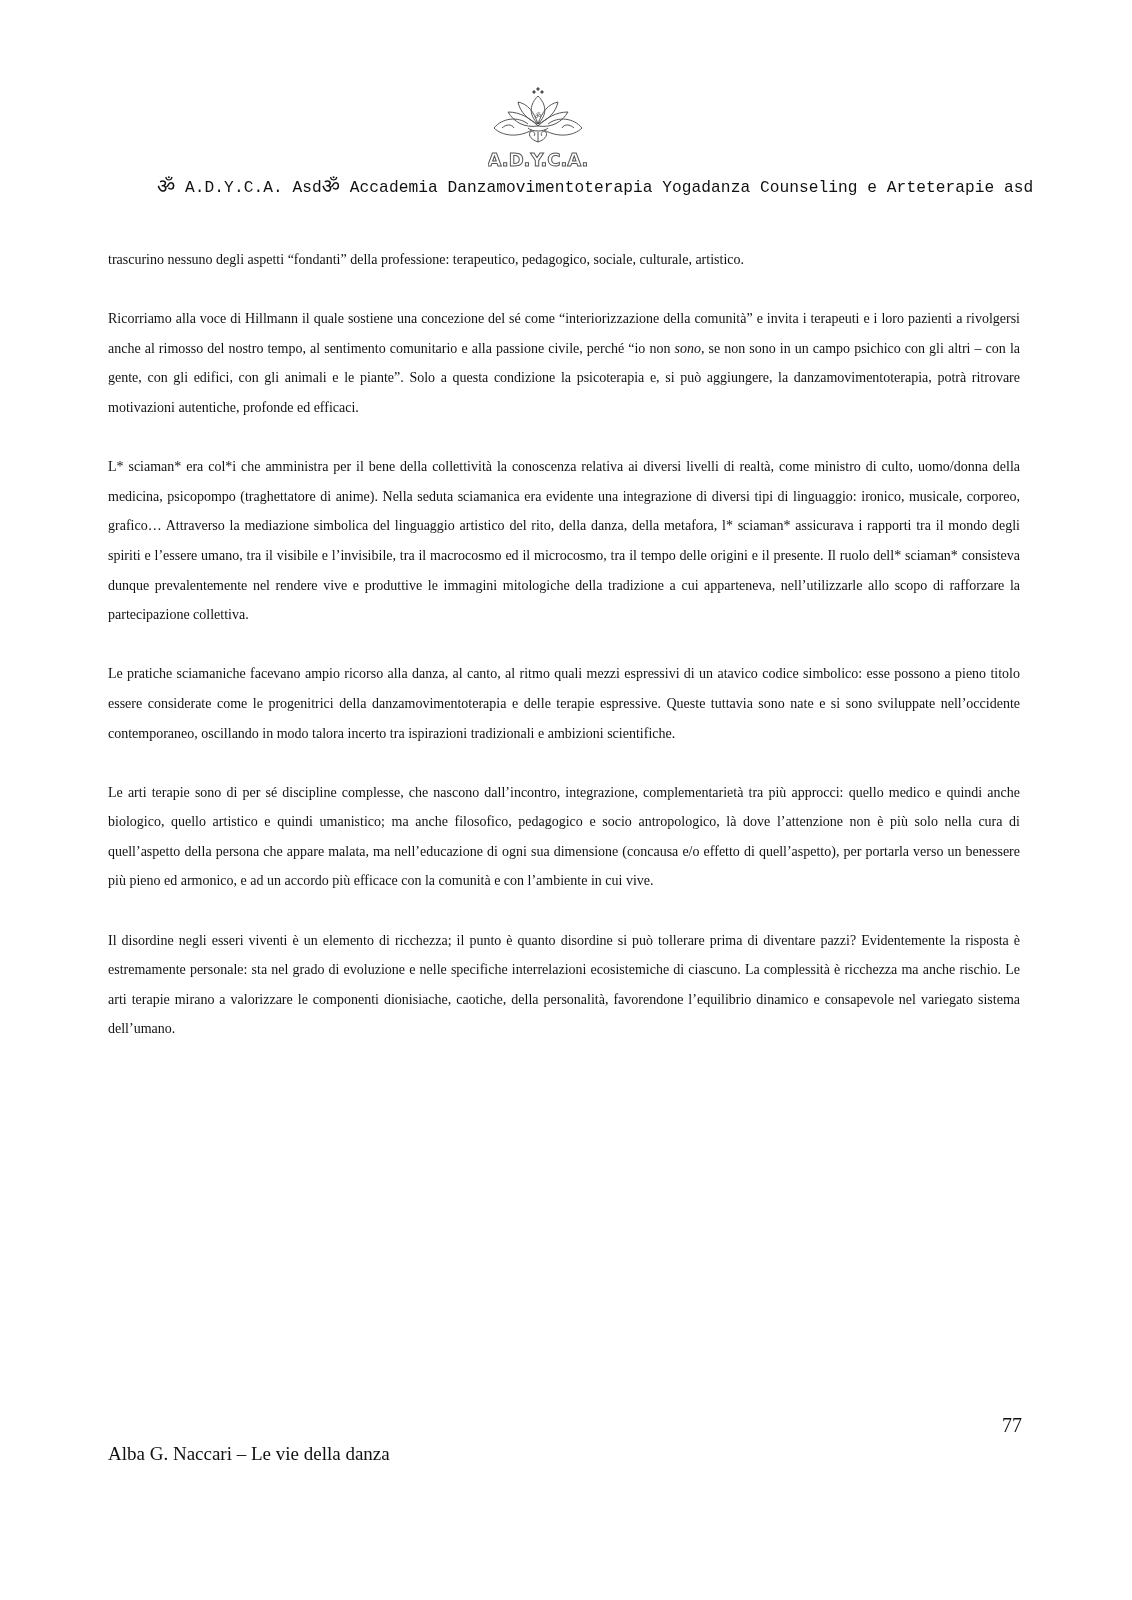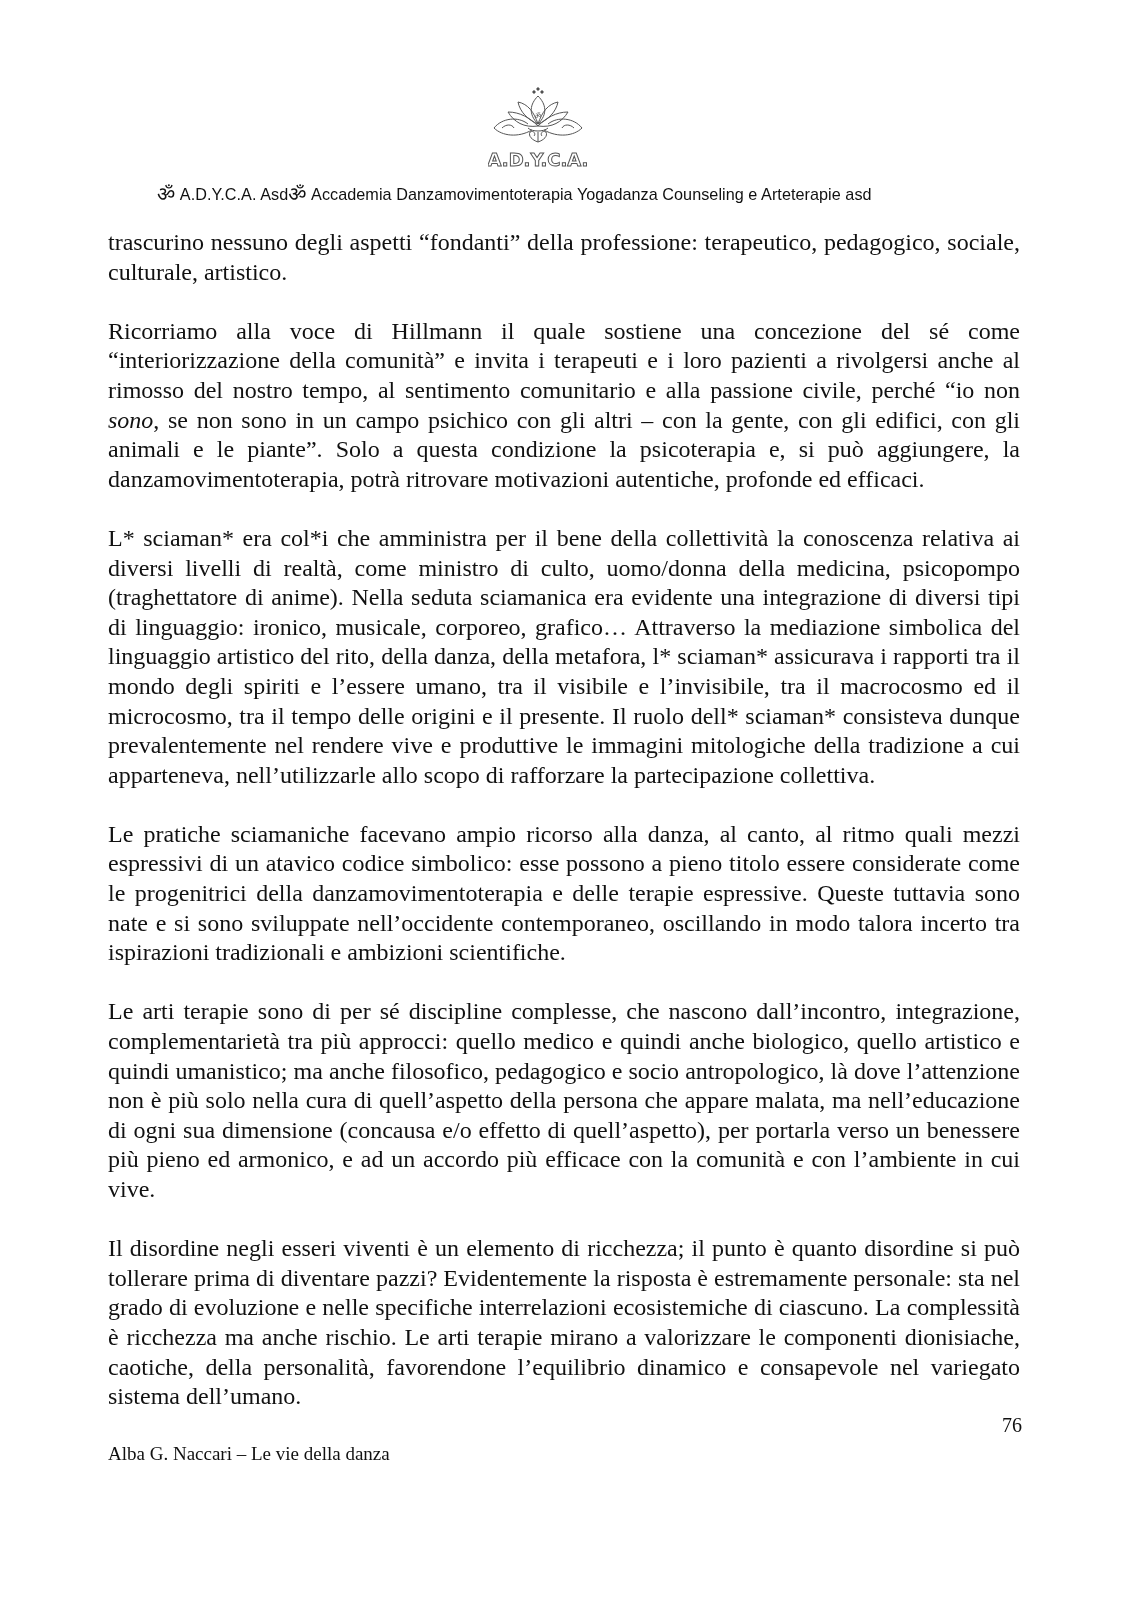--- a/index.html
+++ b/index.html
@@ -5,28 +5,28 @@
     html, body { margin: 0; padding: 0; background: #ffffff; }
     body {
       width: 1132px; height: 1600px; position: relative; overflow: hidden;
       color: #111111;
       font-family: "Liberation Serif", "DejaVu Serif", serif;
     }
     .logo {
       position: absolute; left: 488px; top: 86px; width: 100px; height: 86px;
     }
     .header-line {
-      position: absolute; left: 157px; top: 180px; width: 830px;
-      font-family: Liberation Sans, sans-serif;
+      position: absolute; left: 157px; top: 172px; width: 830px;
+      font-family: Liberation Mono, monospace;
       font-size: 16.2px; color: #111; white-space: nowrap; letter-spacing: 0.05px;
     }
     .om { font-size: 20px; vertical-align: -1px; }
     .content {
-      position: absolute; left: 108px; top: 228px; width: 912px;
-      font-size: 24px; line-height: 29.6px; text-align: justify;
+      position: absolute; left: 108px; top: 245px; width: 912px;
+      font-size: 14px; line-height: 29.6px; text-align: justify;
       font-stretch: condensed;
     }
     .content p { margin: 0 0 29.6px 0; }
     .content .first { margin-bottom: 29.6px; }
     .page-number {
       position: absolute; right: 110px; top: 1414px;
       font-size: 20px;
     }
     .footer {
       position: absolute; left: 108px; top: 1443px;
@@ -67,14 +67,14 @@
 
 <div class="content">
   <p class="first">trascurino nessuno degli aspetti “fondanti” della professione: terapeutico, pedagogico, sociale, culturale, artistico.</p>
   <p><span>Ricorriamo alla voce di Hillmann il quale sostiene una concezione del sé come “interiorizzazione della comunità” e invita i terapeuti e i loro pazienti a rivolgersi anche al rimosso del nostro tempo, al sentimento comunitario e alla passione civile, perché “io non </span><i>sono</i><span>, se non sono in un campo psichico con gli altri – con la gente, con gli edifici, con gli animali e le piante”. Solo a questa condizione la psicoterapia e, si può aggiungere, la danzamovimentoterapia, potrà ritrovare motivazioni autentiche, profonde ed efficaci.</span></p>
   <p>L* sciaman* era col*i che amministra per il bene della collettività la conoscenza relativa ai diversi livelli di realtà, come ministro di culto, uomo/donna della medicina, psicopompo (traghettatore di anime). Nella seduta sciamanica era evidente una integrazione di diversi tipi di linguaggio: ironico, musicale, corporeo, grafico… Attraverso la mediazione simbolica del linguaggio artistico del rito, della danza, della metafora, l* sciaman* assicurava i rapporti tra il mondo degli spiriti e l’essere umano, tra il visibile e l’invisibile, tra il macrocosmo ed il microcosmo, tra il tempo delle origini e il presente. Il ruolo dell* sciaman* consisteva dunque prevalentemente nel rendere vive e produttive le immagini mitologiche della tradizione a cui apparteneva, nell’utilizzarle allo scopo di rafforzare la partecipazione collettiva.</p>
   <p>Le pratiche sciamaniche facevano ampio ricorso alla danza, al canto, al ritmo quali mezzi espressivi di un atavico codice simbolico: esse possono a pieno titolo essere considerate come le progenitrici della danzamovimentoterapia e delle terapie espressive. Queste tuttavia sono nate e si sono sviluppate nell’occidente contemporaneo, oscillando in modo talora incerto tra ispirazioni tradizionali e ambizioni scientifiche.</p>
   <p>Le arti terapie sono di per sé discipline complesse, che nascono dall’incontro, integrazione, complementarietà tra più approcci: quello medico e quindi anche biologico, quello artistico e quindi umanistico; ma anche filosofico, pedagogico e socio antropologico, là dove l’attenzione non è più solo nella cura di quell’aspetto della persona che appare malata, ma nell’educazione di ogni sua dimensione (concausa e/o effetto di quell’aspetto), per portarla verso un benessere più pieno ed armonico, e ad un accordo più efficace con la comunità e con l’ambiente in cui vive.</p>
   <p>Il disordine negli esseri viventi è un elemento di ricchezza; il punto è quanto disordine si può tollerare prima di diventare pazzi? Evidentemente la risposta è estremamente personale: sta nel grado di evoluzione e nelle specifiche interrelazioni ecosistemiche di ciascuno. La complessità è ricchezza ma anche rischio. Le arti terapie mirano a valorizzare le componenti dionisiache, caotiche, della personalità, favorendone l’equilibrio dinamico e consapevole nel variegato sistema dell’umano.</p>
 </div>
 
-<div class="page-number">76</div>
+<div class="page-number">77</div>
 <div class="footer">Alba G. Naccari – Le vie della danza</div>
 
 </body></html>

